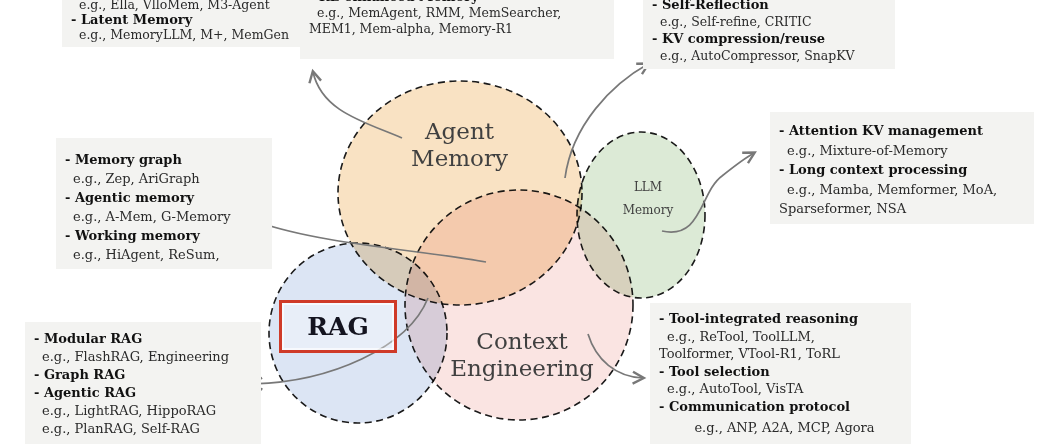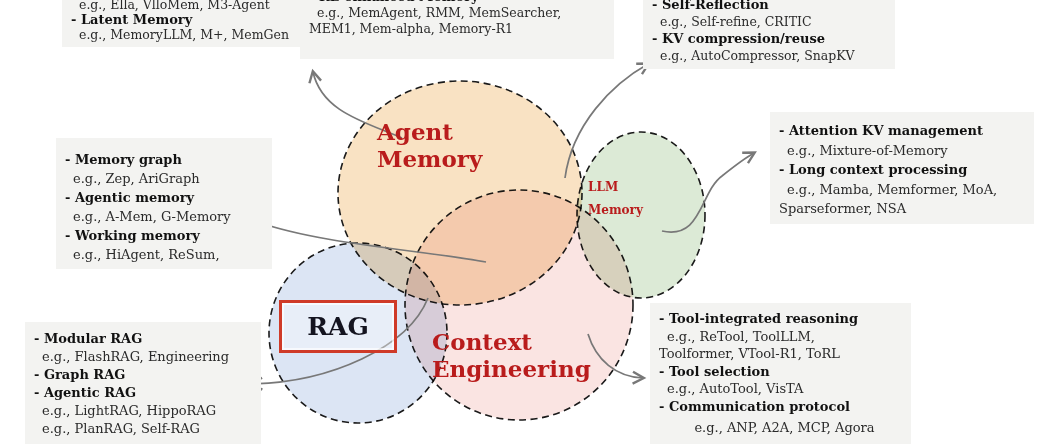--- a/index.html
+++ b/index.html
@@ -25,21 +25,21 @@
   .bx-tm { left:300px; top:-13px; width:296px; height:65px; line-height:16px; }
   .bx-tr { left:643px; top:-6px;  width:234px; line-height:17px; }
   .bx-l  { left:56px;  top:138px; width:198px; font-size:13px; line-height:19px; padding-top:12px; }
   .bx-r  { left:770px; top:112px; width:246px; font-size:13px; line-height:19.5px; padding-top:9px; }
   .bx-bl { left:25px;  top:322px; width:218px; height:122px; font-size:13px; line-height:18px; padding-top:8px; }
   .bx-br { left:650px; top:303px; width:243px; height:141px; font-size:13px; line-height:17.6px; padding-top:7px; }
   .bx-br .last { margin-top:3px;text-align:center; }
 
   
   .vlabel {
-    position:absolute; text-align:left; font-weight:bold; color:#b91c1c;
+    position:absolute; text-align:center; font-weight:normal; color:#404040;
   }
   .vl-agent   { left:377px; top:118px; width:165px; font-size:23px; line-height:27px; }
   .vl-llm     { left:588px; top:176px; width:120px; font-size:12px; line-height:23px; }
   .vl-context { left:432px; top:328px; width:180px; font-size:23px; line-height:27px; }
 
   .rag-box {
     position:absolute; left:279px; top:300px; width:112px; height:47px;
     border:3.5px solid #cf3a28; border-radius:0;
     background:rgba(255,255,255,0.35);
     box-shadow: inset 0 0 0 2px rgba(255,255,255,0.65);

